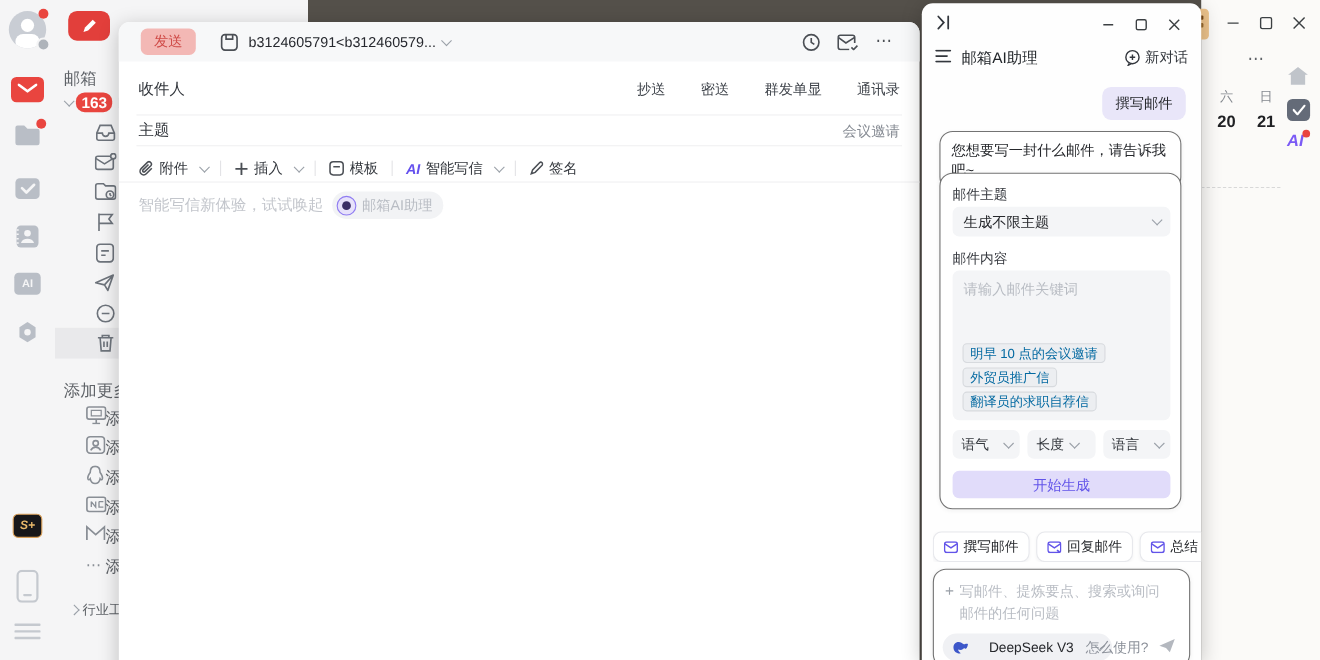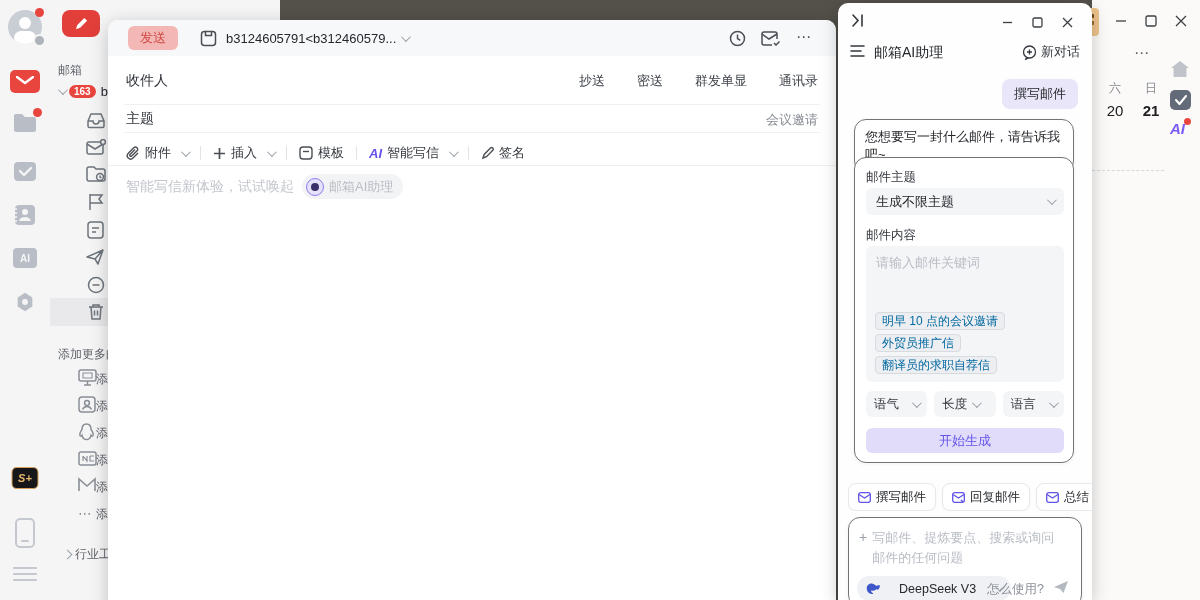--- a/index.html
+++ b/index.html
@@ -10,21 +10,21 @@
   .flex{display:flex;align-items:center;}
   .chev{display:inline-block;width:7px;height:7px;border-right:1.5px solid #9aa0a8;border-bottom:1.5px solid #9aa0a8;transform:rotate(45deg) translateY(-2px);margin-left:5px;}
   .chev.right{transform:rotate(-45deg);}
   svg{display:block;}
   
   #dock{left:0;top:0;width:50px;height:600px;background:#f5f5f6;z-index:1;}
   .dock-item{position:absolute;left:50%;transform:translateX(-50%);}
   .reddot{position:absolute;width:9px;height:9px;background:#e9453f;border-radius:50%;}
   
   #folders{left:50px;top:0;width:230px;height:600px;background:#f5f5f6;z-index:1;}
-  .f-label{position:absolute;font-size:12px;color:#5f6368;text-align:right;}
+  .f-label{position:absolute;font-size:15px;color:#5f6368;text-align:right;}
   .f-icon{position:absolute;color:#6e747c;}
   .hl-row{position:absolute;left:0;width:58px;height:28px;background:#e9e9eb;}
   
   #compose{left:108px;top:20px;width:728px;height:596px;border-radius:10px 10px 0 0;z-index:3;}
   #compose-head{height:36px;background:#f7f8f9;border-radius:10px 10px 0 0;position:relative;}
   .send-btn{position:absolute;left:20px;top:6px;width:50px;height:24px;background:#f3b8b5;color:#cf4a47;font-size:13px;border:none;border-radius:6px;}
   .row-line{position:absolute;left:16px;right:16px;border-bottom:1px solid #f0f0f2;}
   .field-label{font-size:14px;color:#30343a;}
   .link13{font-size:13px;color:#40454c;}
   .tool-sep{width:1px;height:14px;background:#e3e3e6;margin:0 12px;}
@@ -118,21 +118,21 @@
     <div class="abs" style="left:12px;top:10px;width:38px;height:27px;background:#e23f3b;border-radius:8px;display:flex;align-items:center;justify-content:center">
       <svg width="15" height="15" viewBox="0 0 16 16">
           <path d="M2 14l1.5-4.5L11 2l3 3-7.5 7.5z" fill="#fff"></path>
         </svg>
     </div>
 
     <div class="f-label" style="left:8px;top:62px">邮箱</div>
 
     <div class="abs flex" style="left:8px;top:84px">
       <span class="chev" style="margin:0 4px 0 0"></span>
-      <span style="background:#e9453f;color:#fff;font-size:10px;font-weight:bold;border-radius:8px;padding:1px 5px">163</span>
+      <span style="background:#e9453f;color:#fff;font-size:14px;font-weight:bold;border-radius:8px;padding:1px 5px">163</span>
       <span style="font-size:13px;color:#26282e;margin-left:5px">b</span>
     </div>
 
     <div class="hl-row" style="top:298px"></div>
 
     <div class="f-icon" style="left:36px;top:111px">
       <svg width="20" height="18" viewBox="0 0 20 18" fill="none" stroke="#6e747c" stroke-width="1.5">
           <path d="M2 10l3-7h10l3 7v5a1.5 1.5 0 01-1.5 1.5h-13A1.5 1.5 0 012 15z"></path>
           <path d="M2 10h5c0 1.6 1.3 3 3 3s3-1.4 3-3h5"></path>
         </svg>
@@ -464,21 +464,21 @@
           <svg width="12" height="12" viewBox="0 0 12 12">
             <path d="M1 1l10 10M11 1L1 11" stroke="#3c4043" stroke-width="1.3"></path>
           </svg>
         </div>
     </div>
 
     <div class="abs" style="left:42px;top:44px;font-size:15px;color:#5f6368;letter-spacing:1px">⋯</div>
 
     <div class="abs" style="left:8px;top:80px;width:30px;text-align:center;font-size:12px;color:#85898f">六</div>
     <div class="abs" style="left:44px;top:80px;width:30px;text-align:center;font-size:12px;color:#85898f">日</div>
-    <div class="abs" style="left:8px;top:102px;width:30px;text-align:center;font-size:15px;font-weight:normal;color:#202124">20</div>
+    <div class="abs" style="left:8px;top:102px;width:30px;text-align:center;font-size:15px;font-weight:bold;color:#202124">20</div>
     <div class="abs" style="left:44px;top:102px;width:30px;text-align:center;font-size:15px;font-weight:bold;color:#202124">21</div>
 
     <div class="abs" style="left:0;top:170px;width:72px;border-top:1px dashed #d8d8d8"></div>
 
     <div class="abs" style="left:78px;top:60px">
       <svg width="20" height="18" viewBox="0 0 20 18">
           <path d="M10 1l9 7h-2.5v9h-13V8H1z" fill="#c0c4ca"></path>
         </svg>
     </div>
     <div class="abs" style="left:78px;top:90px;width:21px;height:20px;background:#646b78;border-radius:5px;display:flex;align-items:center;justify-content:center">

